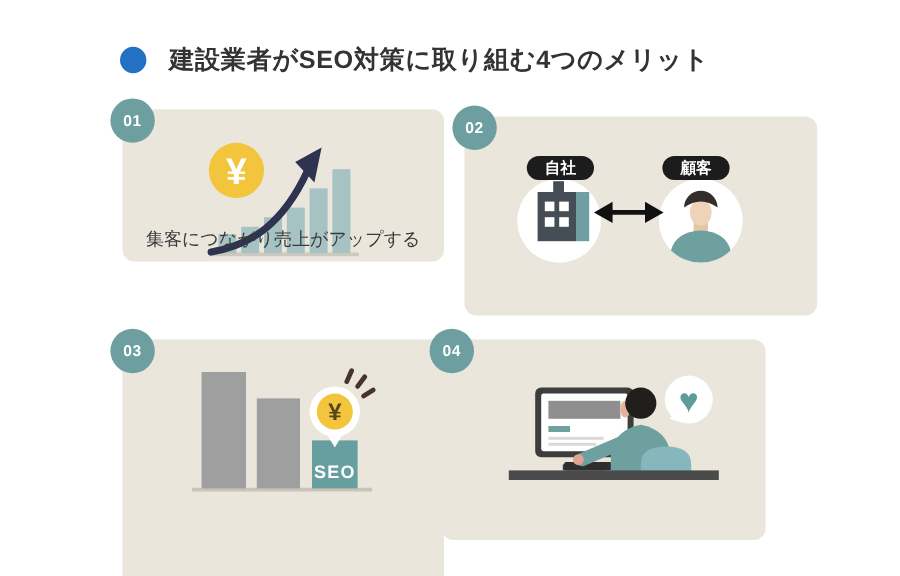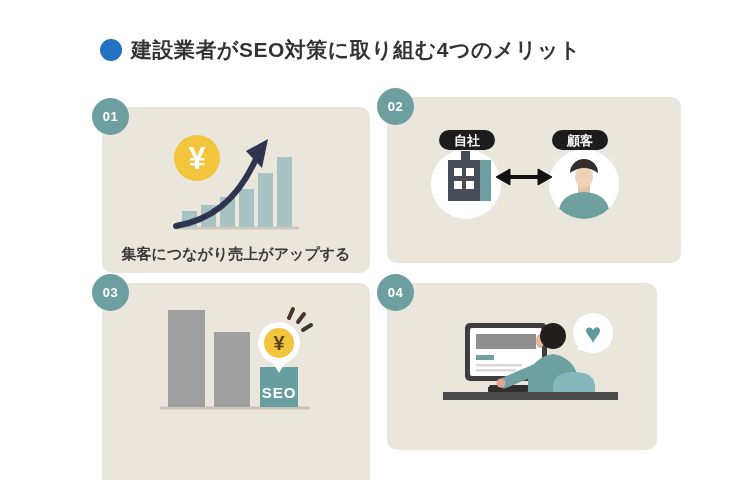--- a/index.html
+++ b/index.html
@@ -7,39 +7,39 @@
     width:750px; height:480px; background:#ffffff;
     font-family:"Liberation Sans","DejaVu Sans",sans-serif;
     overflow:hidden;
   }
   .stage { position:relative; width:750px; height:480px; }
 
   
   .header { position:absolute; left:100px; top:36px; height:28px; display:flex; align-items:center; }
   .header-dot { width:22px; height:22px; border-radius:50%; background:#2271c3; flex:0 0 auto; }
   .header-title {
-    margin-left:9px; font-size:21px; font-weight:bold; color:#333333; letter-spacing:0.5px;
+    margin-left:19px; font-size:21px; font-weight:bold; color:#333333; letter-spacing:0.5px;
     white-space:nowrap;
   }
 
   
   .panel { position:absolute; background:#eae6dc; border-radius:10px; }
-  #panel-1 { left:102px; top:107px;  width:268px; height:166px; }
+  #panel-1 { left:102px; top:91px;  width:268px; height:127px; }
   #panel-2 { left:387px; top:97px;  width:294px; height:166px; }
   #panel-3 { left:102px; top:283px; width:268px; height:211px; }
-  #panel-4 { left:387px; top:283px; width:270px; height:167px; }
+  #panel-4 { left:368px; top:283px; width:270px; height:167px; }
 
   .badge {
     position:absolute; left:-10px; top:-9px; width:37px; height:37px; border-radius:50%;
     background:#6d9fa1; color:#ffffff; font-size:13px; font-weight:bold;
     display:flex; align-items:center; justify-content:center; letter-spacing:0.5px;
   }
   .caption {
     position:absolute; left:0; right:0; bottom:9px; text-align:center;
-    font-size:15px; font-weight:bold; color:#3a3a3a; white-space:nowrap;
+    font-size:15px; font-weight:normal; color:#3a3a3a; white-space:nowrap;
   }
   .illust { position:absolute; left:0; top:0; }
 </style>
 </head>
 <body>
 
 <div class="stage">
 
   <div class="header">
     <div class="header-dot"></div>

